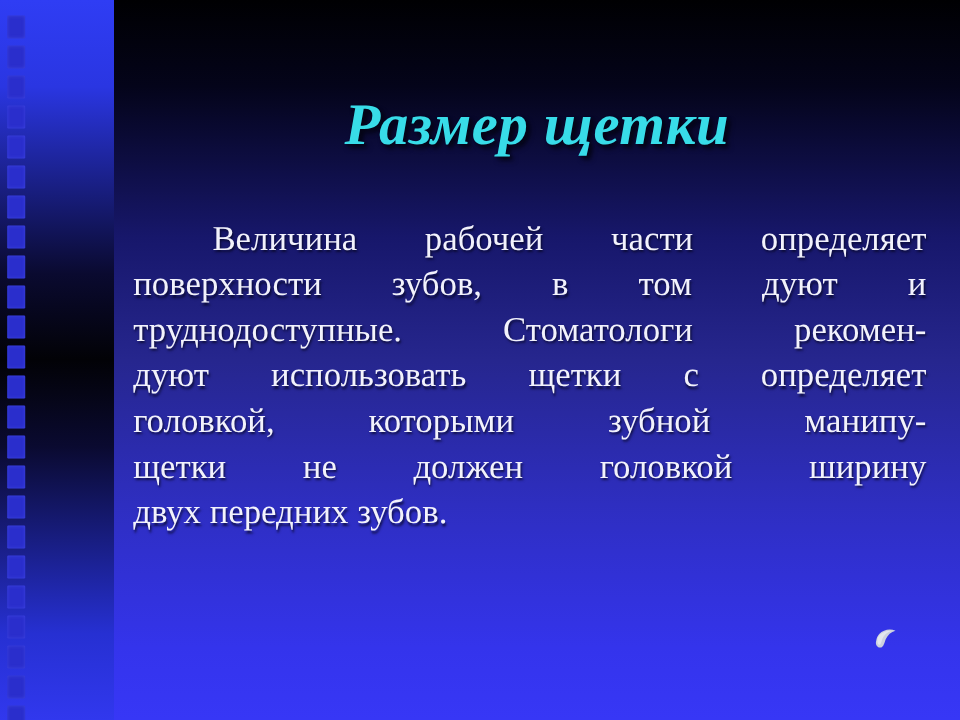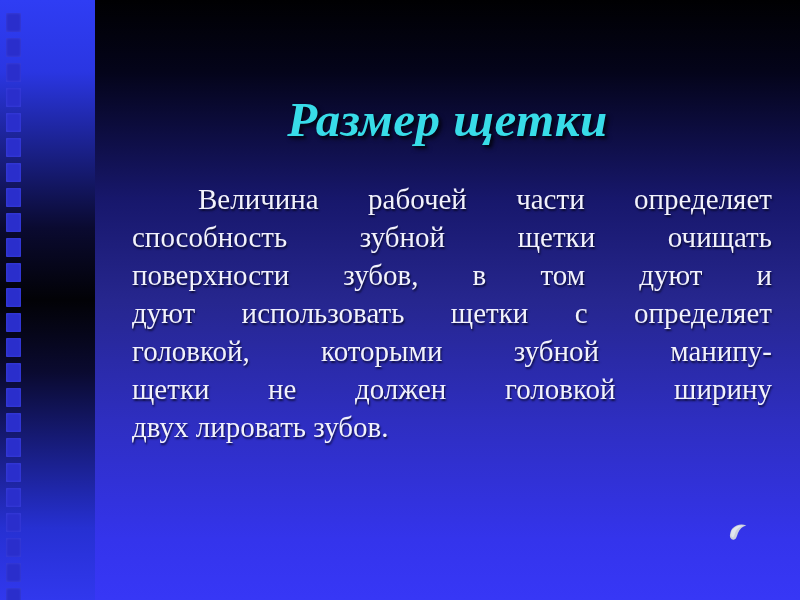--- a/index.html
+++ b/index.html
@@ -47,35 +47,35 @@
   }
 
   
   .content {
     position: absolute;
     left: 95px; top: 0;
     width: 705px; height: 600px;
   }
 
   .slide-title {
-    margin: 16px;
+    margin: 0;
     padding-top: 76px;
     text-align: center;
     font-size: 49px;
     line-height: 56px;
     font-weight: bold;
     font-style: italic;
     color: #38dce8;
     text-shadow: 2px 2px 2px rgba(5,5,25,0.9), 3px 3px 4px rgba(0,0,0,0.6);
     letter-spacing: 0.5px;
   }
 
   .body-text {
     position: absolute;
-    left: 37px;
+    left: 16px;
     right: 28px;
     top: 180px;
     font-size: 29px;
     line-height: 38px;
     color: #f2f2fc;
     text-shadow: 1px 2px 2px rgba(5,5,30,0.75);
   }
   .body-line {
     text-align: justify;
     text-align-last: justify;
@@ -124,26 +124,26 @@
     <div class="strip-square" style="top: 538px;"></div>
     <div class="strip-square" style="top: 563px;"></div>
     <div class="strip-square" style="top: 588px;"></div>
   </div>
 
 <div class="content">
   <h1 class="slide-title">Размер щетки</h1>
 
   <div class="body-text">
       <div class="body-line first">Величина рабочей части определяет</div>
-      <div class="body-line">способность зубной щетки очищать</div>
       <div class="body-line">поверхности зубов, в том дуют и</div>
+      <div class="body-line">труднодоступные. Стоматологи рекомен-</div>
       <div class="body-line">дуют использовать щетки с определяет</div>
       <div class="body-line">головкой, которыми зубной манипу-</div>
       <div class="body-line">щетки не должен головкой ширину</div>
-      <div class="body-line last">двух лировать зубов.</div>
+      <div class="body-line last">двух передних зубов.</div>
     </div>
 </div>
 
 <svg class="crescent-icon" viewBox="0 0 24 24" xmlns="http://www.w3.org/2000/svg">
   <path d="M3.5,14 C2.2,18 5,21.2 8,20.2 C10.2,19.4 11,16 12,13
            C13.8,8.8 17,6 21,5 C16,2.8 10,4 6.2,8 C4.4,10 3.8,12 3.5,14 Z" fill="#ccd1de"></path>
   <path d="M4.5,13 C4.8,11 5.6,9.6 7,8.4 C9.8,6 13.6,4.6 17.5,5
            C13.5,6.4 10.6,8.8 9.2,12 C8.4,14 8,16.5 7,17.5 C5.8,18.6 4.2,16.5 4.5,13 Z" fill="#e2e6ee"></path>
 </svg>
 

